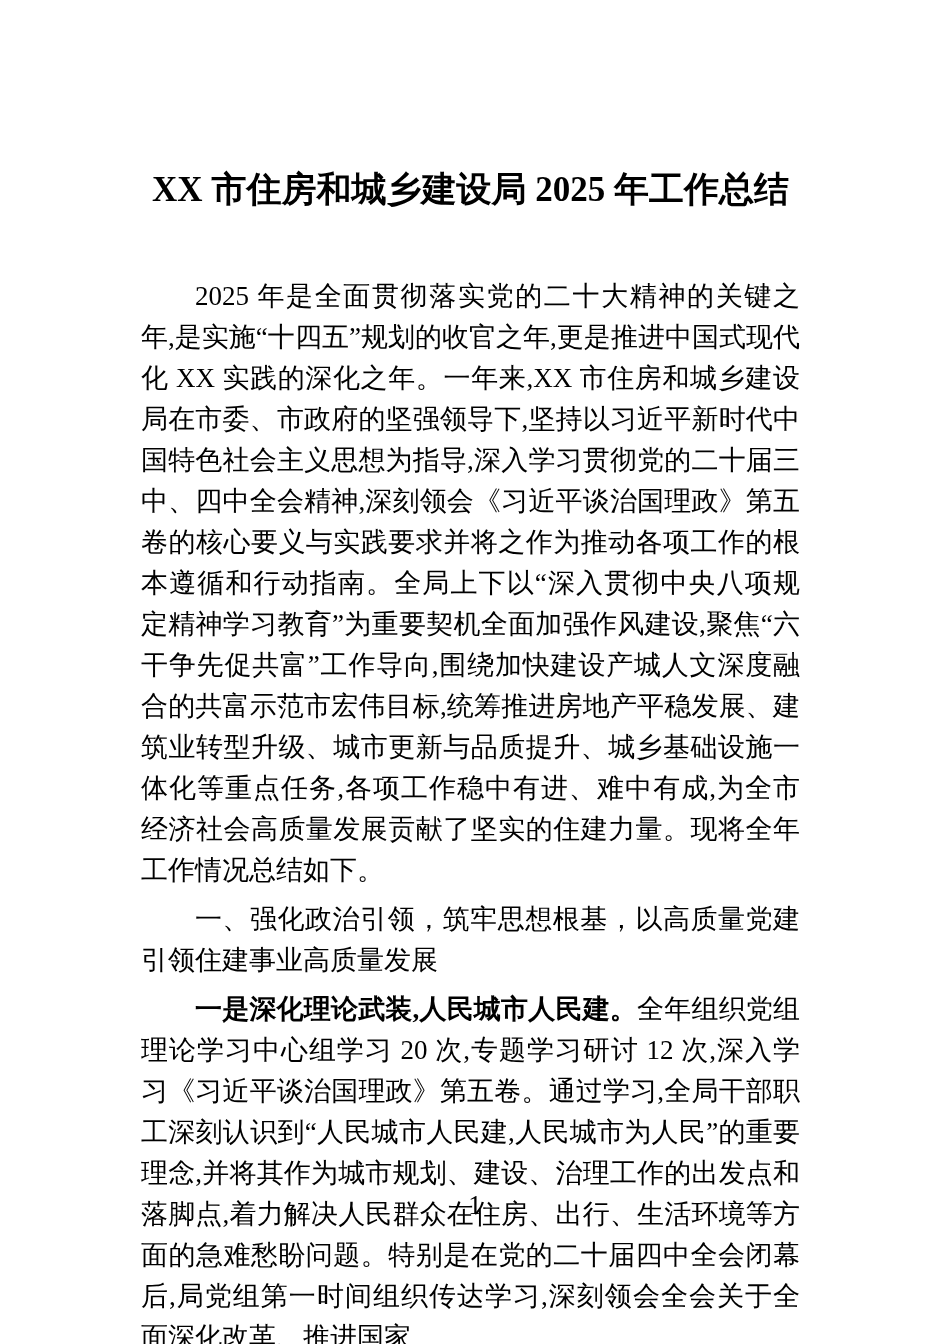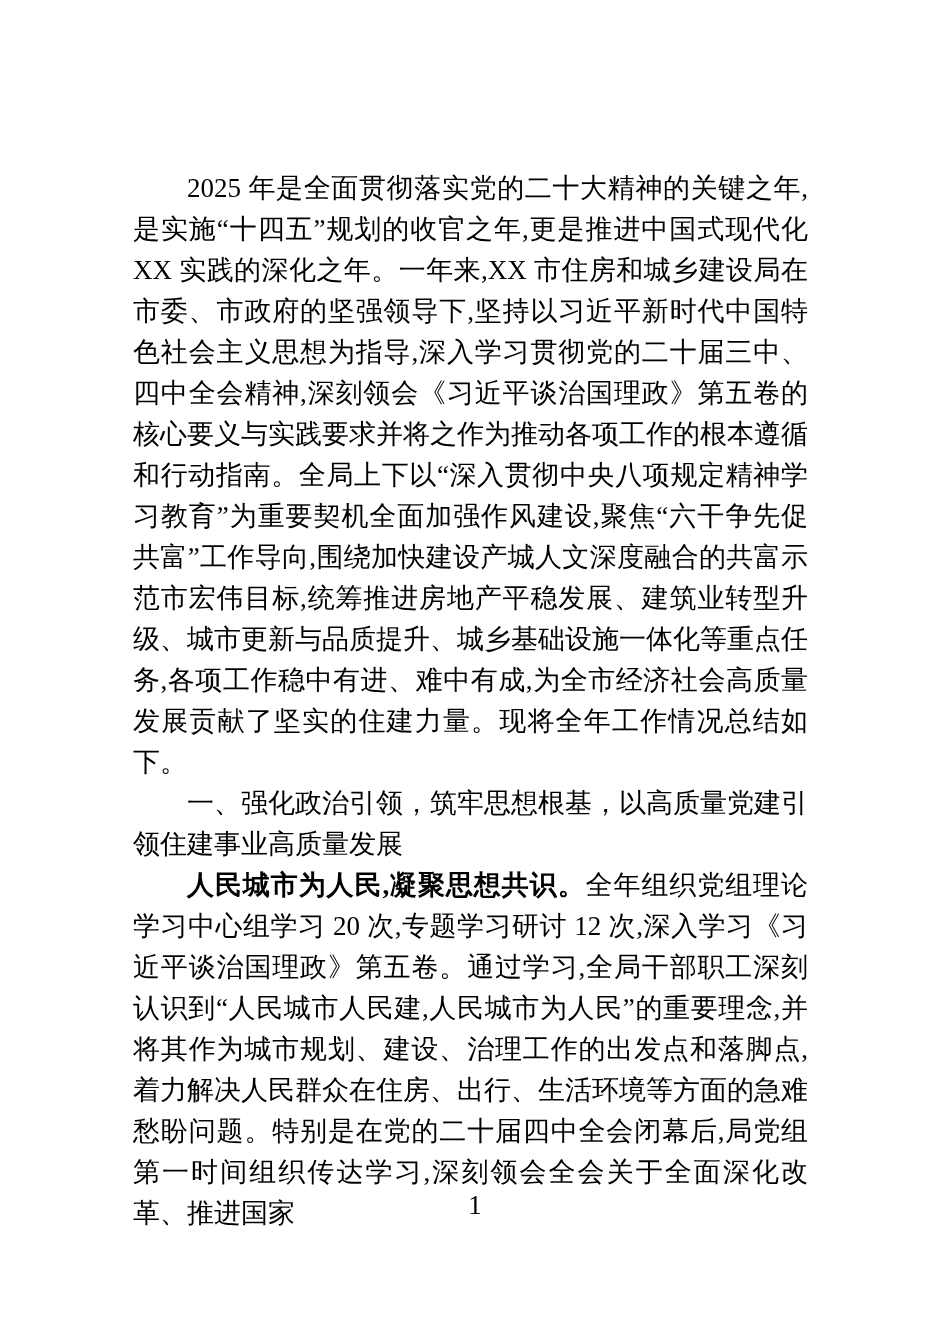--- a/index.html
+++ b/index.html
@@ -21,21 +21,21 @@
   }
   .doc-title {
     margin: 0 0 64px 0;
     font-size: 35px;
     line-height: 44px;
     font-weight: bold;
     text-align: center;
     white-space: nowrap;
   }
   .para {
-    margin: 0;
+    margin: 8px;
     font-size: 27px;
     line-height: 41px;
     text-align: justify;
     text-justify: inter-ideograph;
     text-indent: 2em;
     word-break: break-all;
   }
   .para .lead-bold {
     font-weight: bold;
   }
@@ -47,23 +47,24 @@
     text-align: center;
     font-size: 27px;
     line-height: 34px;
   }
 </style>
 </head>
 <body>
 
 <div class="page">
 
+  <h1 class="doc-title">XX 市住房和城乡建设局 2025 年工作总结</h1>
 
   <p class="para">2025 年是全面贯彻落实党的二十大精神的关键之年,是实施“十四五”规划的收官之年,更是推进中国式现代化 XX 实践的深化之年。一年来,XX 市住房和城乡建设局在市委、市政府的坚强领导下,坚持以习近平新时代中国特色社会主义思想为指导,深入学习贯彻党的二十届三中、四中全会精神,深刻领会《习近平谈治国理政》第五卷的核心要义与实践要求并将之作为推动各项工作的根本遵循和行动指南。全局上下以“深入贯彻中央八项规定精神学习教育”为重要契机全面加强作风建设,聚焦“六干争先促共富”工作导向,围绕加快建设产城人文深度融合的共富示范市宏伟目标,统筹推进房地产平稳发展、建筑业转型升级、城市更新与品质提升、城乡基础设施一体化等重点任务,各项工作稳中有进、难中有成,为全市经济社会高质量发展贡献了坚实的住建力量。现将全年工作情况总结如下。</p>
 
   <p class="para">一、强化政治引领，筑牢思想根基，以高质量党建引领住建事业高质量发展</p>
 
 
-  <p class="para"><span class="lead-bold">人民城市为人民,凝聚思想共识。</span><span>全年组织党组理论学习中心组学习 20 次,专题学习研讨 12 次,深入学习《习近平谈治国理政》第五卷。通过学习,全局干部职工深刻认识到“人民城市人民建,人民城市为人民”的重要理念,并将其作为城市规划、建设、治理工作的出发点和落脚点,着力解决人民群众在住房、出行、生活环境等方面的急难愁盼问题。特别是在党的二十届四中全会闭幕后,局党组第一时间组织传达学习,深刻领会全会关于全面深化改革、推进国家</span></p>
+  <p class="para"><span class="lead-bold">一是深化理论武装,人民城市人民建。</span><span>全年组织党组理论学习中心组学习 20 次,专题学习研讨 12 次,深入学习《习近平谈治国理政》第五卷。通过学习,全局干部职工深刻认识到“人民城市人民建,人民城市为人民”的重要理念,并将其作为城市规划、建设、治理工作的出发点和落脚点,着力解决人民群众在住房、出行、生活环境等方面的急难愁盼问题。特别是在党的二十届四中全会闭幕后,局党组第一时间组织传达学习,深刻领会全会关于全面深化改革、推进国家</span></p>
 
   <div class="page-number">1</div>
 
 </div>
 
 </body></html>

